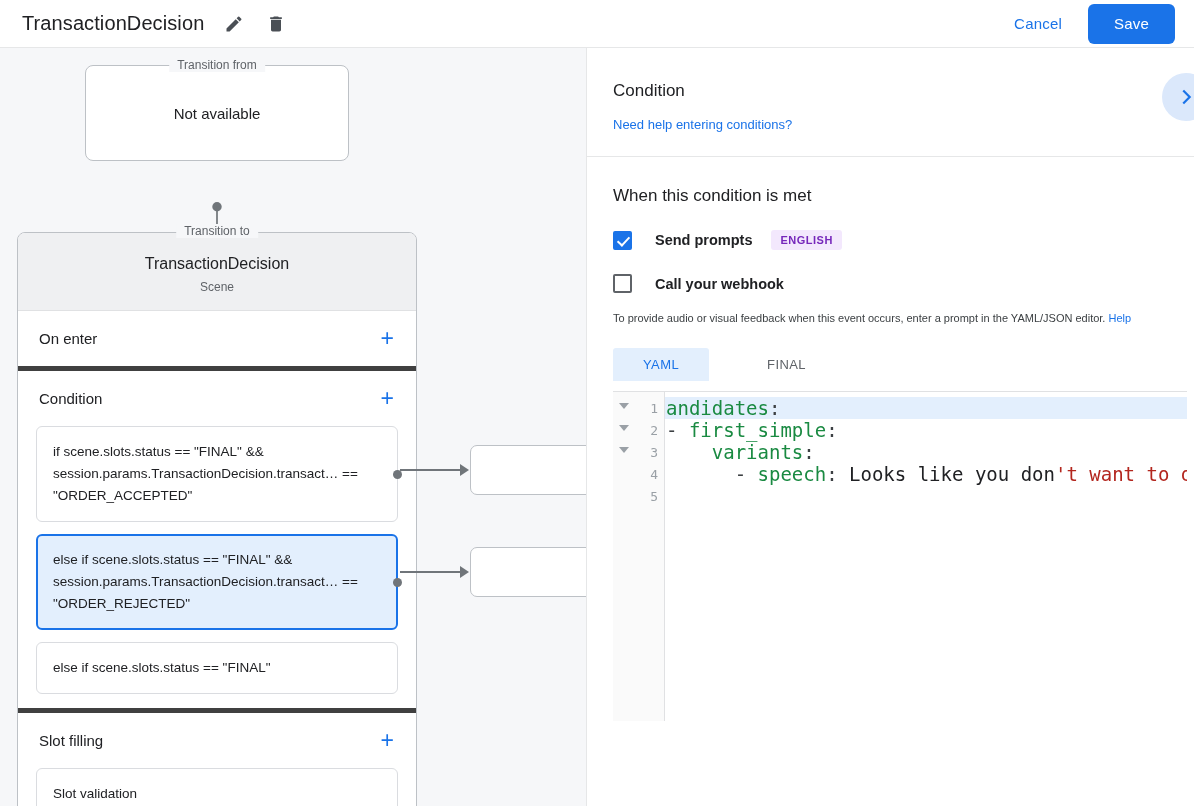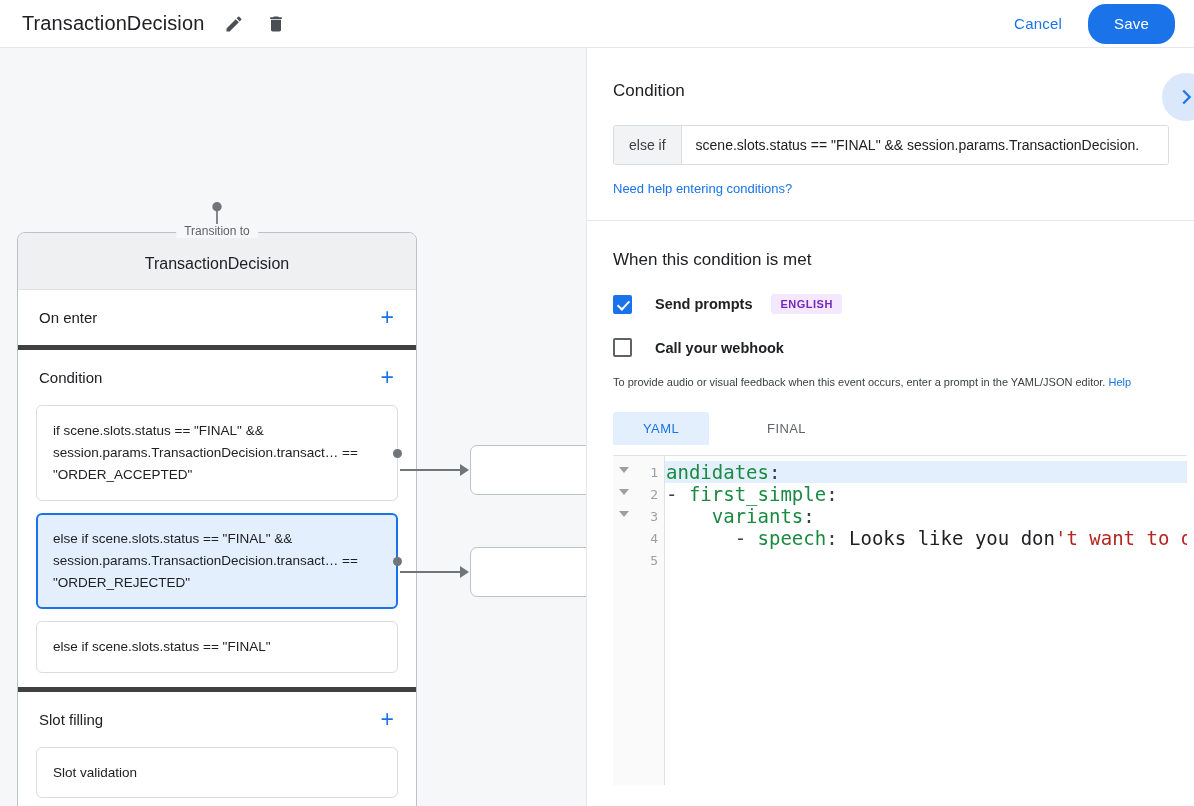--- a/index.html
+++ b/index.html
@@ -29,21 +29,21 @@
   }
   .hdr-icon-btn svg { fill: #4a4f55; }
   .header-spacer { flex: 1; }
   .cancel-btn {
     color: #1a73e8; font-size: 15px; font-weight: 500;
     background: none; border: none; cursor: pointer;
     padding: 8px 14px; letter-spacing: 0.2px;
   }
   .save-btn {
     background: #1a73e8; color: #ffffff; font-size: 15px; font-weight: 500;
-    border: none; border-radius: 18px; cursor: pointer;
+    border: none; border-radius: 6px; cursor: pointer;
     padding: 0 26px; height: 40px; margin-left: 12px; margin-right: 19px;
     letter-spacing: 0.2px;
     font-family: "Liberation Sans", sans-serif;
   }
 
   
   .left-pane {
     position: absolute; top: 48px; left: 0; width: 586px; height: 758px;
     background: #f6f7f9;
     overflow: hidden;
@@ -292,32 +292,37 @@
   </div>
 
   <div class="header-spacer"></div>
 
   <button class="cancel-btn">Cancel</button>
   <button class="save-btn">Save</button>
 </div>
 
 <div class="left-pane">
 
+  <div class="fieldset-card" id="transition-from">
+    <span class="fieldset-legend">Transition from</span>
+    <div class="center-text">Not available</div>
+  </div>
 
   <svg class="arrow-down" width="14" height="78" viewBox="0 0 14 78">
     <circle cx="7" cy="6" r="5.5" fill="#70757a"></circle>
     <line x1="7" y1="6" x2="7" y2="64" stroke="#70757a" stroke-width="2"></line>
     <polygon points="7,75 1.5,63 12.5,63" fill="#70757a"></polygon>
   </svg>
 
   <div id="transition-to">
     <span class="legend">Transition to</span>
 
     <div class="tt-head">
       <div class="name">TransactionDecision</div>
+      <div class="sub">Scene</div>
     </div>
 
     <div class="section">
       <div class="section-header">
         <span class="section-title">On enter</span>
         <span class="plus-btn">+</span>
       </div>
     </div>
 
     <div class="section">
@@ -371,24 +376,20 @@
 
   <div class="chevron-fab">
     <svg width="22" height="22" viewBox="0 0 24 24">
         <polyline points="9,5 16,12 9,19"></polyline>
       </svg>
   </div>
 
   <div class="rp-section">
     <div class="rp-title">Condition</div>
 
-    <div class="cond-input-row">
-      <div class="cond-prefix">else if</div>
-      <input class="cond-value" type="text" value="scene.slots.status == &quot;FINAL&quot; &amp;&amp; session.params.TransactionDecision." style="">
-    </div>
 
     <span class="help-link">Need help entering conditions?</span>
   </div>
 
   <div class="rp-divider"></div>
 
   <div class="rp-section">
     <div class="rp-h2">When this condition is met</div>
 
     <div class="check-row">

